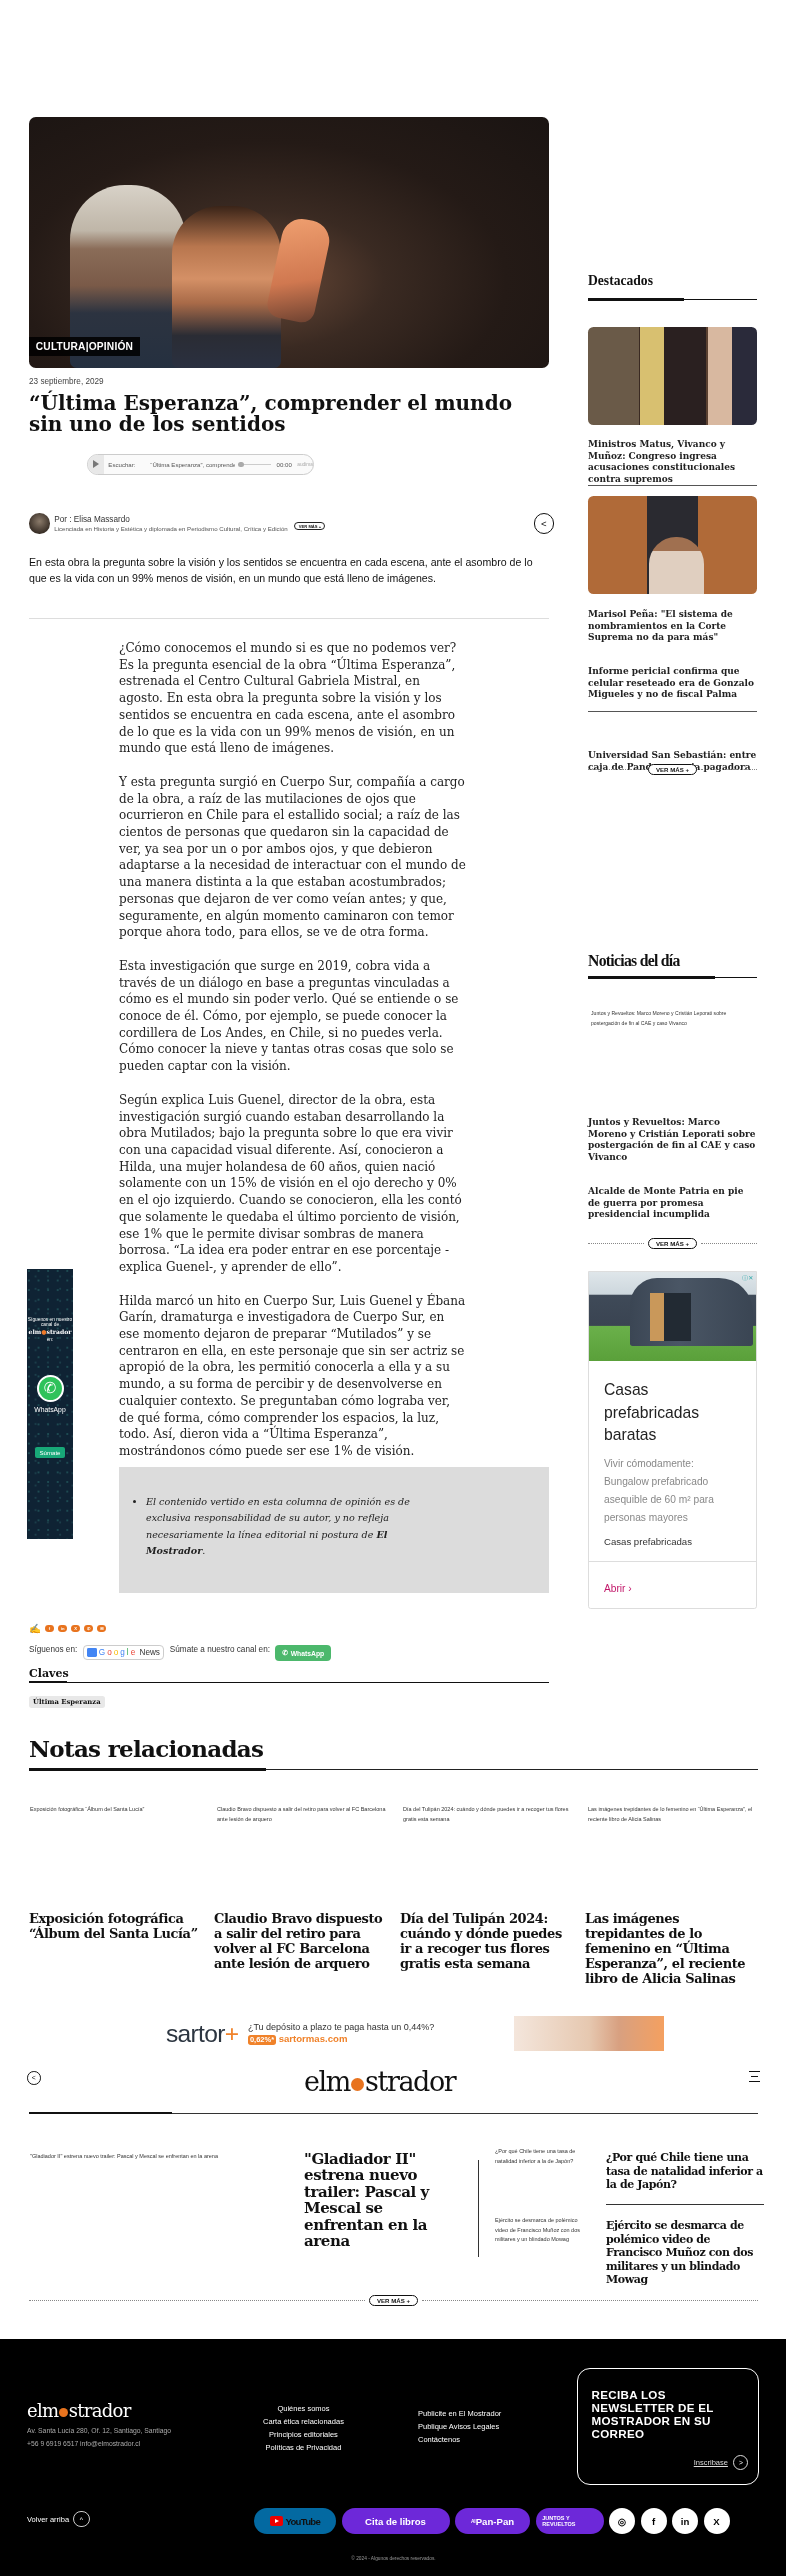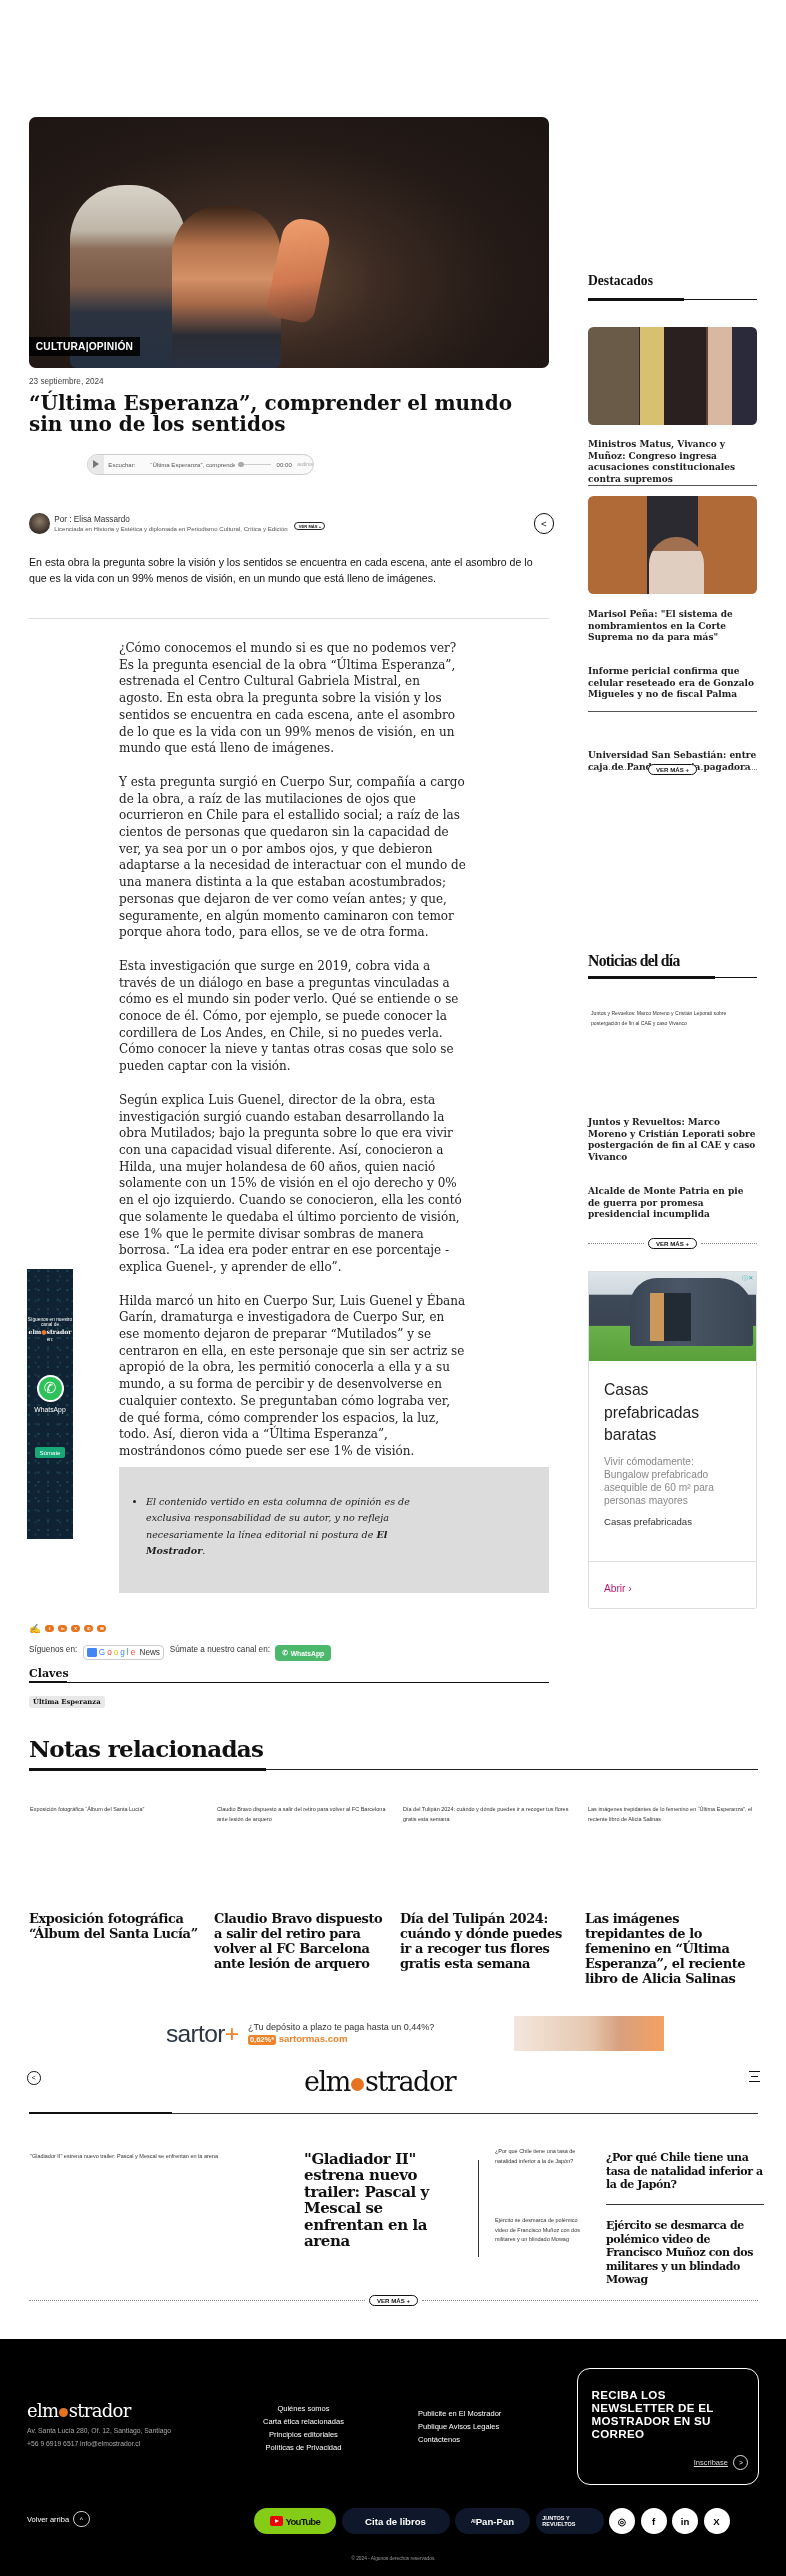--- a/index.html
+++ b/index.html
@@ -115,22 +115,22 @@
   footer .links1 { position: absolute; left: 263px; top: 63px; font-size: 7.5px; line-height: 13px; text-align: center; }
   footer .links2 { position: absolute; left: 418px; top: 68px; font-size: 7.5px; line-height: 13px; }
   footer .news { position: absolute; left: 577px; top: 29px; width: 182px; height: 117px; border: 1.4px solid #fff; border-radius: 13px; padding: 19px 13.6px; }
   footer .news .h { font-size: 11.6px; font-weight: bold; line-height: 13px; letter-spacing: 0.3px; width: 136px; }
   footer .news .sub { position: absolute; right: 9.6px; bottom: 13.6px; display: flex; align-items: center; gap: 5.5px; font-size: 7.5px; }
   footer .news .sub u { color: #ddd; }
   footer .news .sub .c { width: 15px; height: 15px; border: 0.7px solid #ddd; border-radius: 50%; display: flex; align-items: center; justify-content: center; font-size: 6.8px; }
   footer .back { position: absolute; left: 27px; top: 172px; display: flex; align-items: center; gap: 4.1px; font-size: 7.5px; }
   footer .back .c { width: 16.4px; height: 16.4px; border: 0.7px solid #ccc; border-radius: 50%; display: flex; align-items: center; justify-content: center; font-size: 6.8px; }
   footer .socials { position: absolute; left: 254px; top: 169px; display: flex; gap: 5.5px; align-items: center; }
-  footer .pill { height: 26px; border-radius: 13px; display: flex; align-items: center; justify-content: center; font-weight: bold; font-size: 9.6px; padding: 0 9.6px; background: #0f172a; color: #fff; }
-  footer .pill.yt { background: #84cc16; color: #111; letter-spacing: -0.7px; }
+  footer .pill { height: 26px; border-radius: 13px; display: flex; align-items: center; justify-content: center; font-weight: bold; font-size: 9.6px; padding: 0 9.6px; background: #6d28d9; color: #fff; }
+  footer .pill.yt { background: #0369a1; color: #111; letter-spacing: -0.7px; }
   footer .pill.yt .r { width: 13.6px; height: 9.6px; background: #e00; border-radius: 2px; margin-right: 2px; display: flex; align-items: center; justify-content: center; }
   footer .pill.yt .r i { border-left: 4.1px solid #fff; border-top: 2.7px solid transparent; border-bottom: 2.7px solid transparent; }
   footer .pill.jr { font-size: 5.5px; line-height: 6.1px; padding: 0 6.8px; }
   footer .circ { width: 26px; height: 26px; border-radius: 50%; background: #fff; color: #000; display: flex; align-items: center; justify-content: center; font-weight: bold; font-size: 9.6px; }
   footer .copy { position: absolute; left: 0; width: 787px; top: 217px; text-align: center; font-size: 4.8px; color: #999; }
 
   
   .side-h { position: absolute; left: 588px; font-family: Liberation Serif, serif; font-weight: bold; color: #111; }
   .side-rule { position: absolute; left: 588px; width: 169px; height: 0.7px; background: #111; }
   .side-rule:before { content: ""; position: absolute; left: 0; top: -1.4px; height: 2.7px; background: #111; }
@@ -138,35 +138,35 @@
   .side-title { position: absolute; left: 588px; width: 169px; font-family: "DejaVu Serif", serif; font-weight: bold; font-size: 9px; line-height: 11.6px; color: #222; }
   .side-sep { position: absolute; left: 588px; width: 169px; height: 0.7px; background: #555; }
 
   .ad { position: absolute; left: 588px; top: 1271px; width: 169px; height: 338px; border: 0.7px solid #ddd; border-radius: 0 0 2.7px 2.7px; }
   .ad .img { height: 89px; background: linear-gradient(180deg, #dfe6ea 0%, #cdd7dd 25%, #3f4a58 26%, #3a4452 60%, #6ab04a 61%, #5aa03a 100%); position: relative; }
   .ad .img .house { position: absolute; left: 41px; top: 5.5px; width: 123px; height: 68px; border-radius: 27px 34px 2.7px 2.7px; background: linear-gradient(90deg, #3b4654 0%, #4a5665 40%, #3a4553 100%); }
   .ad .img .door { position: absolute; left: 61px; top: 20.5px; width: 41px; height: 48px; background: linear-gradient(90deg, #c9985a 0 35%, #222a33 35%); }
   .ad .img .ic { position: absolute; right: 2.7px; top: 2px; font-size: 6.1px; color: #3aa; }
   .ad .body2 { padding: 18px 15px; }
   .ad .h { font-size: 15.7px; line-height: 22.5px; color: #222; }
-  .ad .d { margin-top: 8.2px; font-size: 10.2px; line-height: 13px; color: #888; }
+  .ad .d { margin-top: 8.2px; font-size: 10.2px; line-height: 18px; color: #888; }
   .ad .s { margin-top: 9.6px; font-size: 9.6px; color: #333; }
   .ad .foot { position: absolute; left: 0; top: 289px; width: 100%; border-top: 0.7px solid #ddd; padding: 20.5px 15px; color: #c2186a; font-size: 10.2px; }
 </style>
 </head>
 <body>
 
 <div class="hero">
   <div class="fig1"></div>
   <div class="fig2"></div>
   <div class="hand"></div>
   <div class="tag">CULTURA|OPINIÓN</div>
 </div>
 
-<div class="date">23 septiembre, 2024</div>
+<div class="date">23 septiembre, 2029</div>
 <h1 class="title serif">“Última Esperanza”, comprender el mundo sin uno de los sentidos</h1>
 
 <div class="player">
   <div class="play">
       <i></i>
     </div>
   <span class="lbl">Escuchar:</span>
   <span class="ttl">“Última Esperanza”, comprender el mundo sin uno de los sentidos</span>
   <span class="bar"></span>
   <span class="time">00:00</span>

